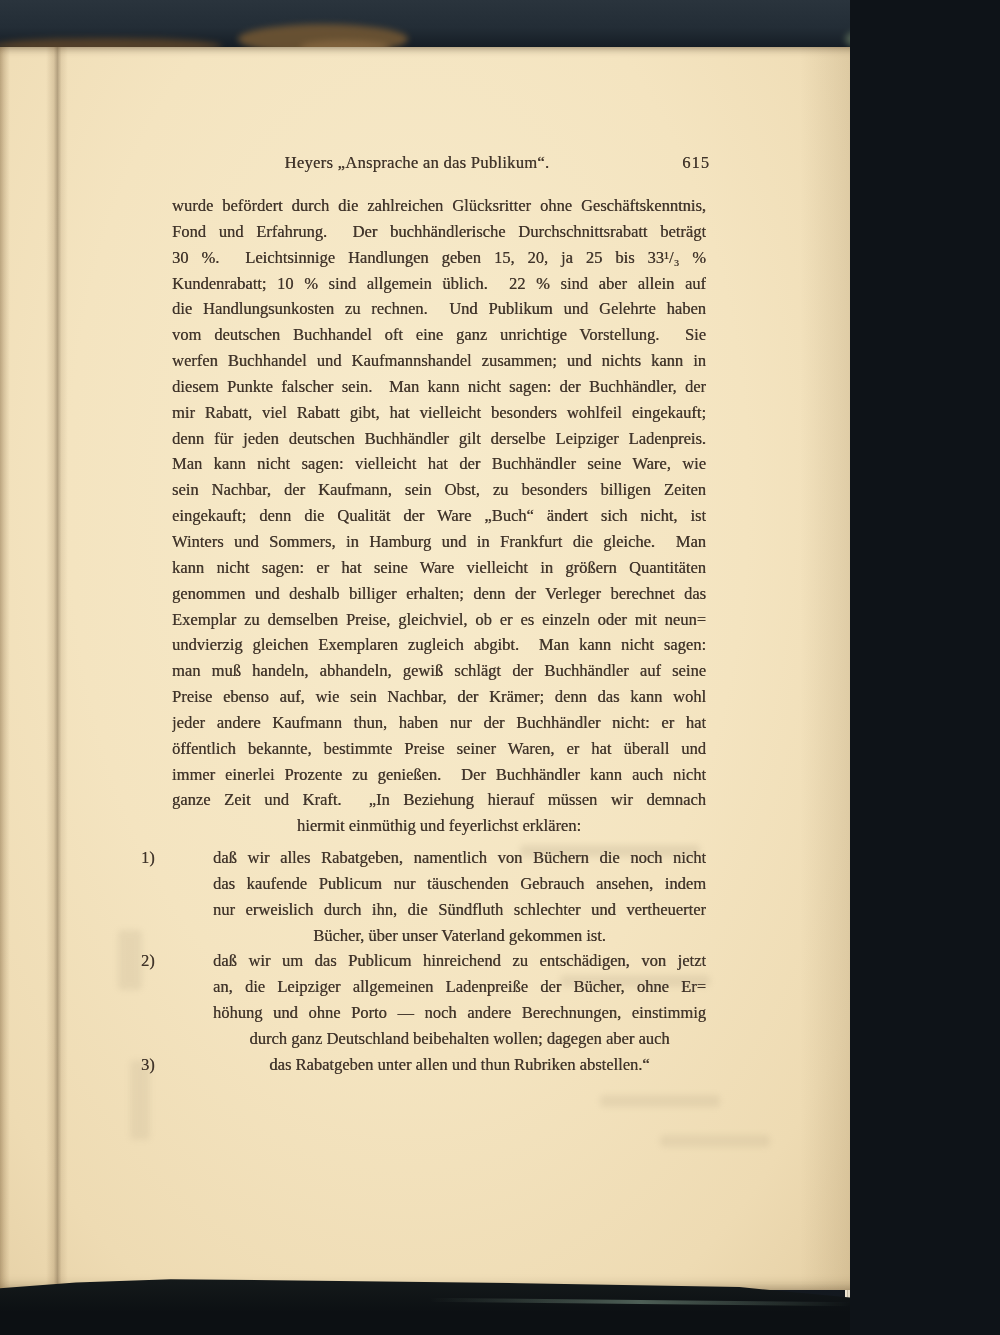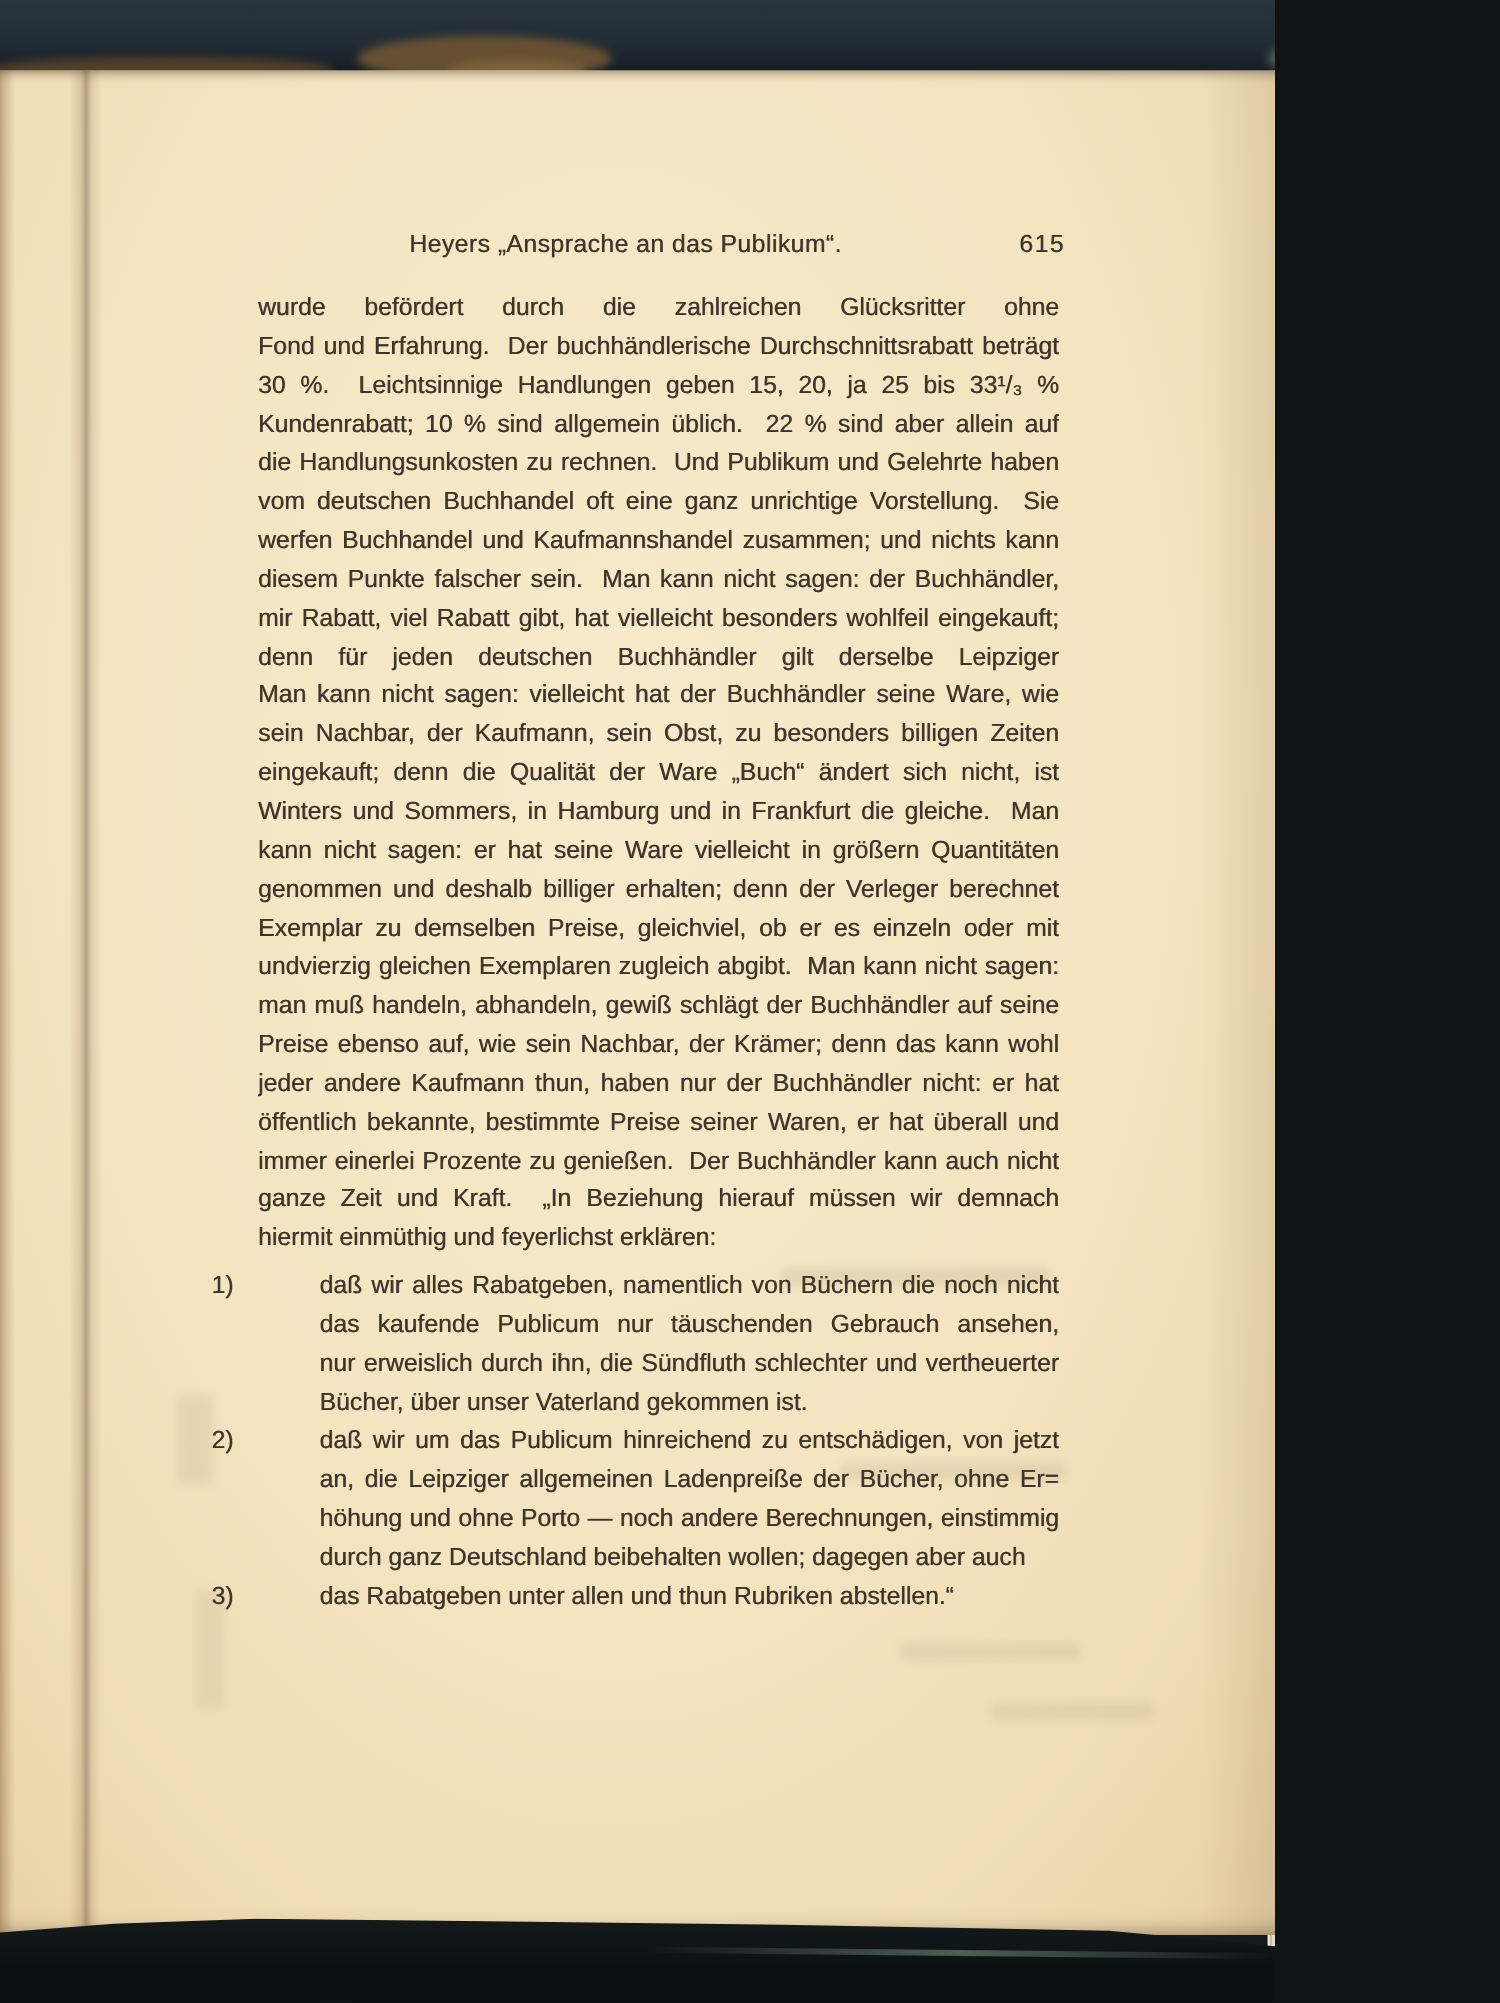--- a/index.html
+++ b/index.html
@@ -1,20 +1,20 @@
 <!DOCTYPE html>
 <html><head>
 <meta charset="utf-8">
 <style>
   html,body{margin:0;padding:0;background:#0e1318;}
   #scene{
     position:relative;width:850px;height:1335px;overflow:hidden;
     background:
       radial-gradient(ellipse at 70% 40%, #1a2129 0%, #151b22 55%, #10151b 100%);
-    font-family:Liberation Sans, sans-serif;
+    font-family:Liberation Serif, serif;
   }
   
   .cover-top{
     position:absolute;left:0;top:0;width:100%;height:50px;
     background:linear-gradient(180deg,#2a343d 0%, #232d36 55%, #161e26 92%, #0d1217 100%);
   }
   .worn{position:absolute;border-radius:50%;filter:blur(3px);}
   .worn.w1{left:-8px;top:38px;width:230px;height:16px;background:#5d452a;opacity:.85;}
   .worn.w2{left:238px;top:24px;width:170px;height:30px;background:#6f5533;opacity:.9;}
   .worn.w3{left:300px;top:40px;width:90px;height:14px;background:#8a6a42;opacity:.7;}
@@ -101,21 +101,21 @@
     position:absolute;left:128px;top:152px;width:578px;
     color:#40342a;font-size:16.5px;
     text-shadow:0.35px 0 0 rgba(64,52,42,.75);
   }
   .hdr{position:relative;height:24px;line-height:22px;}
   .hdr .title{display:block;text-align:center;letter-spacing:.3px;}
   .hdr .pnum{position:absolute;right:-4px;top:0;letter-spacing:1px;}
   .body-lines{margin-top:17px;}
   .line{height:25.85px;line-height:25.85px;white-space:pre-wrap;overflow:hidden;margin-left:44px;}
   .line.jl{text-align:justify;text-align-last:justify;}
-  .line.ll{text-align:left;}
+  .line.ll{text-align:center;}
   .list-block{margin-top:6px;}
   .list-item{position:relative;padding-left:41px;}
   .list-item .num{position:absolute;left:13px;top:0;height:25.85px;line-height:25.85px;}
 </style>
 </head>
 <body>
 
 <div id="scene">
 
   <div class="cover-top"></div>

